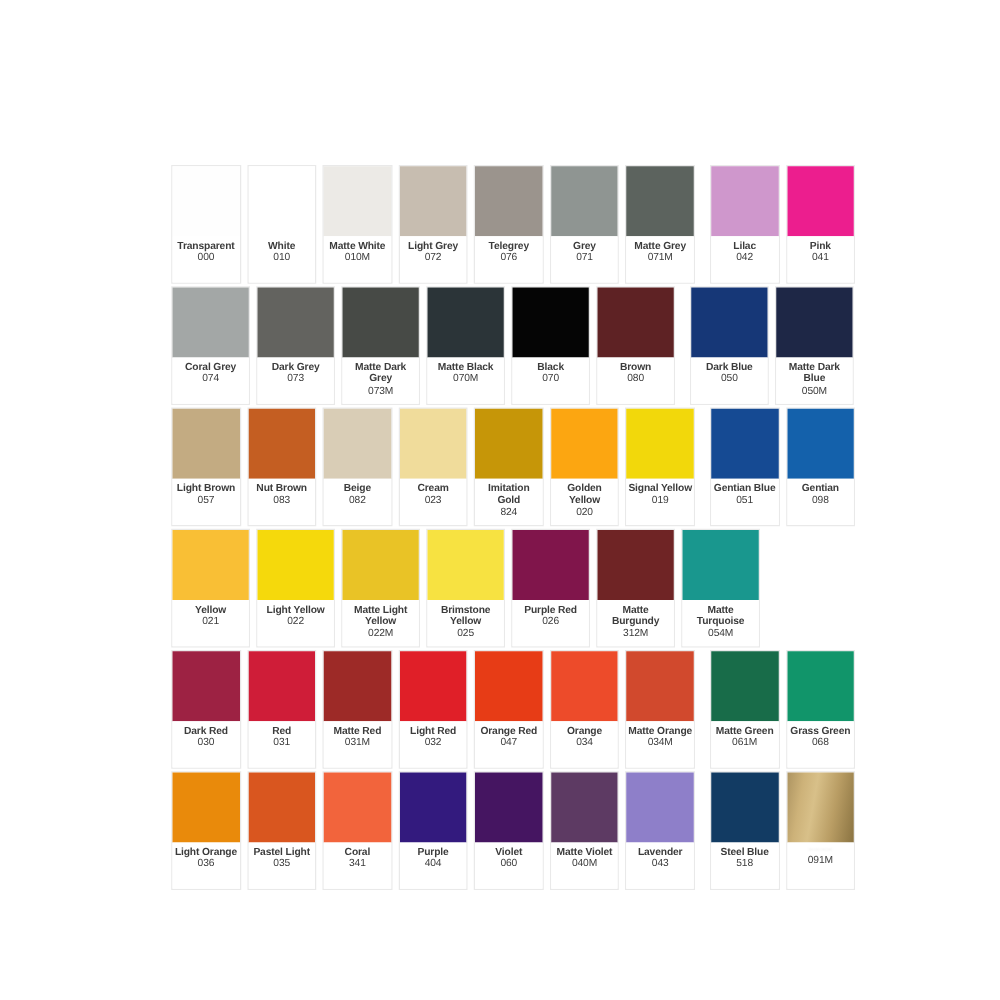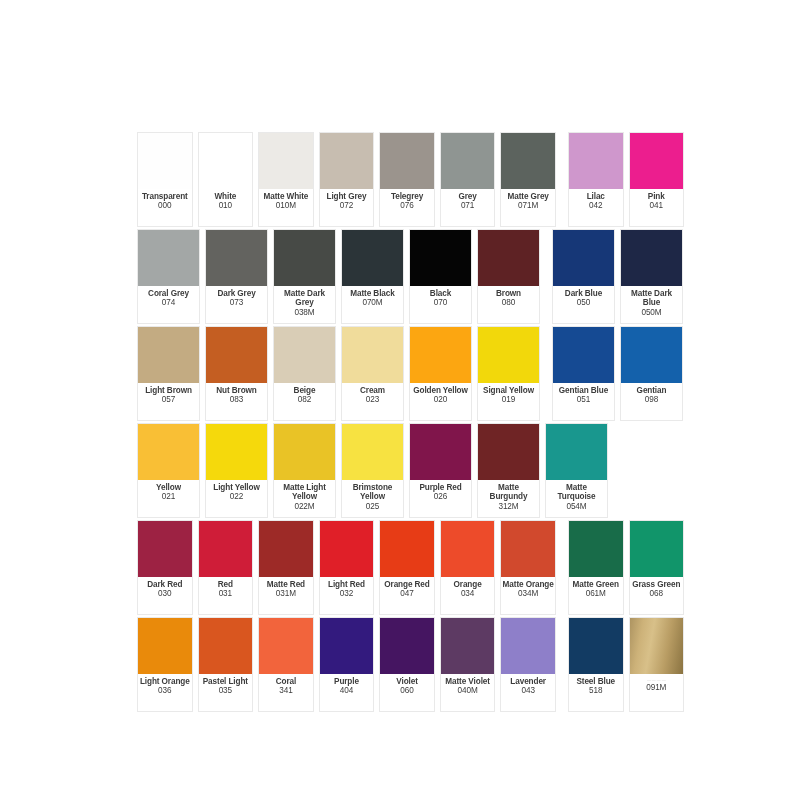--- a/index.html
+++ b/index.html
@@ -165,21 +165,21 @@
           <div class="swatch" style="background: rgb(99, 99, 95);"></div>
           <div class="cap">
             <div class="cap-name">Dark Grey</div>
             <div class="cap-code">073</div>
           </div>
         </div>
         <div class="cell">
           <div class="swatch" style="background: rgb(71, 74, 70);"></div>
           <div class="cap">
             <div class="cap-name">Matte Dark Grey</div>
-            <div class="cap-code">038M</div>
+            <div class="cap-code">073M</div>
           </div>
         </div>
         <div class="cell">
           <div class="swatch" style="background: rgb(43, 52, 56);"></div>
           <div class="cap">
             <div class="cap-name">Matte Black</div>
             <div class="cap-code">070M</div>
           </div>
         </div>
         <div class="cell">
@@ -231,20 +231,27 @@
           <div class="cap">
             <div class="cap-name">Beige</div>
             <div class="cap-code">082</div>
           </div>
         </div>
         <div class="cell">
           <div class="swatch" style="background: rgb(240, 220, 155);"></div>
           <div class="cap">
             <div class="cap-name">Cream</div>
             <div class="cap-code">023</div>
+          </div>
+        </div>
+        <div class="cell">
+          <div class="swatch" style="background: rgb(198, 150, 8);"></div>
+          <div class="cap">
+            <div class="cap-name">Imitation Gold</div>
+            <div class="cap-code">824</div>
           </div>
         </div>
         <div class="cell">
           <div class="swatch" style="background: rgb(252, 166, 17);"></div>
           <div class="cap">
             <div class="cap-name">Golden Yellow</div>
             <div class="cap-code">020</div>
           </div>
         </div>
         <div class="cell">

